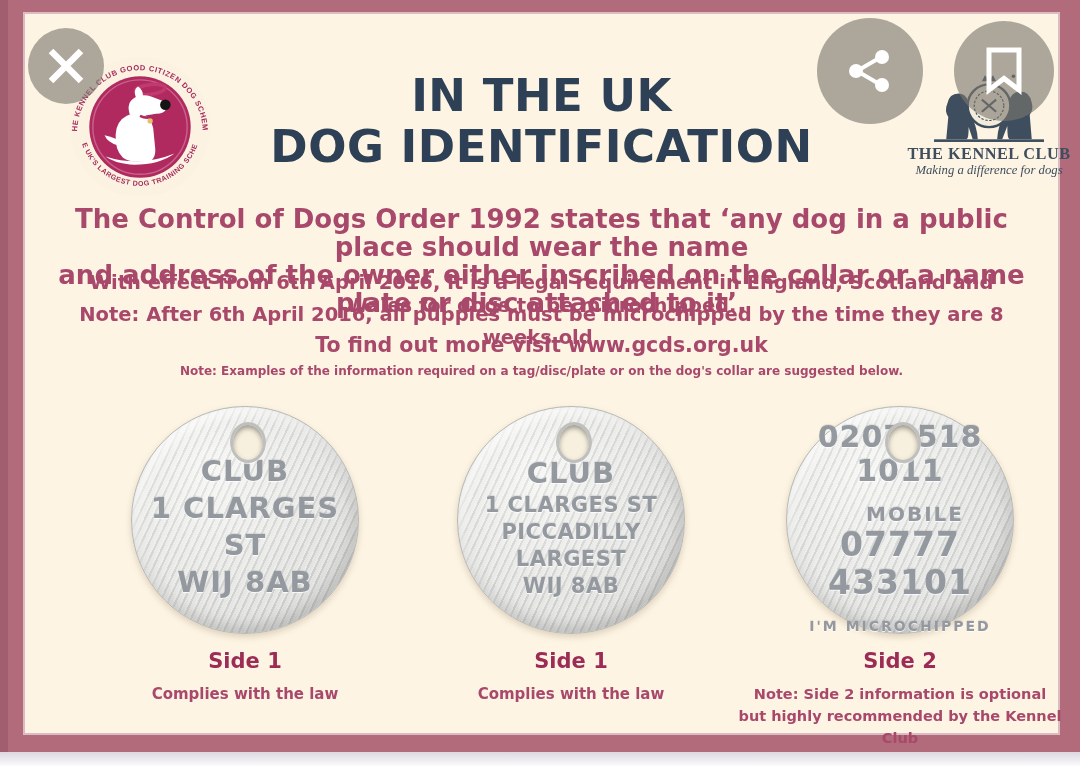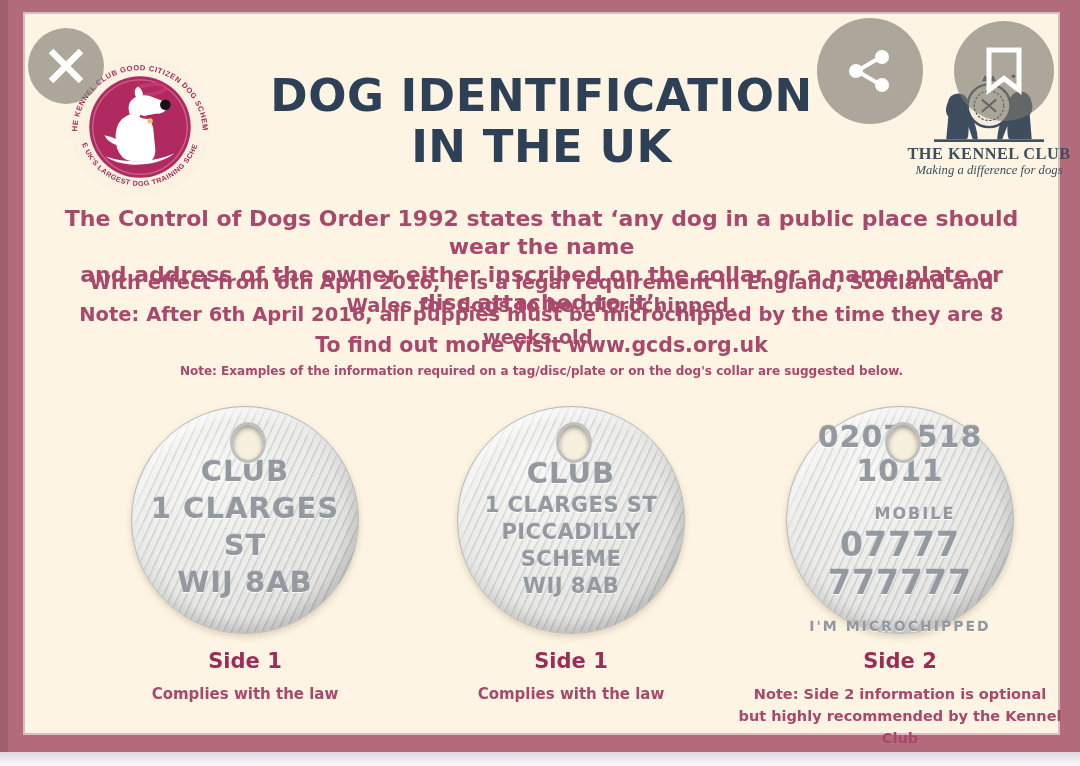--- a/index.html
+++ b/index.html
@@ -21,21 +21,21 @@
   .btn-bookmark{left:954px;top:21px;width:100px;height:100px;}
 
   
   .gcds-logo{position:absolute;left:44px;top:40px;width:142px;height:142px;z-index:5;}
   .kc-logo{position:absolute;left:882px;top:50px;width:164px;height:114px;z-index:5;}
   .title{position:absolute;left:240px;right:240px;top:56px;text-align:center;
          color:#2d4055;font-weight:800;font-size:45px;line-height:51px;letter-spacing:.5px;}
 
   
   .ptext{position:absolute;left:30px;right:30px;text-align:center;color:#a8486b;font-weight:600;}
-  .p1{top:191px;font-size:22px;line-height:28px;}
+  .p1{top:191px;font-size:26px;line-height:28px;}
   .p2{top:257px;font-size:19.5px;}
   .p3{top:289px;font-size:19.5px;}
   .p4{top:319px;font-size:20.5px;}
   .p4 b{font-weight:800;}
   .small-note{top:350px;font-size:12px;font-weight:600;}
 
   
   .tag-col{position:absolute;top:392px;width:326px;text-align:center;}
   .col1{left:57px;} .col2{left:383px;} .col3{left:709px;width:332px;}
 
@@ -49,21 +49,21 @@
                    0 3px 6px rgba(140,120,90,.28);
         display:flex;flex-direction:column;align-items:center;justify-content:center;}
   .hole{position:absolute;top:15px;left:50%;margin-left:-15px;width:30px;height:35px;
         border-radius:50%;background:#f8f0de;border:3px solid #bfbfbd;
         box-shadow:inset 0 3px 5px rgba(80,80,80,.55),0 1px 1px rgba(255,255,255,.8);}
   .engrave{color:#93999f;font-weight:700;
            text-shadow:0 1px 1px rgba(255,255,255,.85),0 -1px 1px rgba(60,60,60,.12);}
   .t-lg{font-size:29px;line-height:37px;letter-spacing:1px;}
   .t-md{font-size:21px;line-height:27px;letter-spacing:.5px;}
   .t-phone{font-size:30px;line-height:34px;letter-spacing:1px;}
-  .t-mobile{font-size:16px;line-height:24px;letter-spacing:2px;margin-top:14px;margin-left:30px;}
+  .t-mobile{font-size:20px;line-height:24px;letter-spacing:2px;margin-top:14px;margin-left:30px;}
   .t-mobnum{font-size:33px;line-height:38px;letter-spacing:1px;}
   .t-chip{font-size:14px;letter-spacing:2px;margin-top:16px;}
   .pad-hole{margin-top:14px;}
 
   .side-label{margin-top:15px;color:#9c2c55;font-weight:800;font-size:21px;}
   .sub-caption{margin-top:10px;color:#a8486b;font-weight:600;font-size:15px;line-height:22px;}
   .sub-caption-sm{margin-top:10px;color:#a8486b;font-weight:600;font-size:14.5px;line-height:22px;}
 </style>
 </head>
 <body>
@@ -103,22 +103,22 @@
         <text font-size="7.4" font-weight="bold" fill="#a72b5c" letter-spacing="0.6" font-family="Liberation Sans, sans-serif">
           <textPath href="#arcTop" startOffset="50%" text-anchor="middle">THE KENNEL CLUB GOOD CITIZEN DOG SCHEME</textPath>
         </text>
         <text font-size="7" font-weight="bold" fill="#a72b5c" letter-spacing="0.5" font-family="Liberation Sans, sans-serif">
           <textPath href="#arcBot" startOffset="50%" text-anchor="middle">• THE UK'S LARGEST DOG TRAINING SCHEME •</textPath>
         </text>
       </svg>
     </div>
 
     <div class="title">
+      <div>IN THE UK</div>
       <div>DOG IDENTIFICATION</div>
-      <div>IN THE UK</div>
     </div>
 
     <div class="kc-logo">
       <svg width="164" height="114" viewBox="0 0 160 112">
         <g fill="#3e4e5e">
 
           <path d="M38 74 L40 52 Q36 46 39 39 Q41 29 50 29 Q57 29 59 36 L60 40 L66 43 Q69 45 67 48 L62 50 Q68 60 69 74 L64 74 L60 62 Q60 74 58 74 Z"></path>
 
           <path d="M122 74 L120 50 Q124 45 122 38 Q120 27 111 27 Q104 27 101 33 L99 38 L91 41 Q88 43 90 46 L96 48 Q89 59 88 74 L93 74 L98 61 Q98 74 100 74 Z"></path>
           <rect x="26" y="74" width="108" height="2.6"></rect>
@@ -153,33 +153,33 @@
       <div class="side-label">Side 1</div>
       <div class="sub-caption">Complies with the law</div>
     </div>
 
     <div class="tag-col col2">
       <div class="disc">
         <div class="hole"></div>
         <div class="engrave t-lg pad-hole">CLUB</div>
         <div class="engrave t-md">1 CLARGES ST</div>
         <div class="engrave t-md">PICCADILLY</div>
-        <div class="engrave t-md">SCHEME</div>
+        <div class="engrave t-md">LARGEST</div>
         <div class="engrave t-md">WIJ 8AB</div>
       </div>
       <div class="side-label">Side 1</div>
       <div class="sub-caption">Complies with the law</div>
     </div>
 
     <div class="tag-col col3">
       <div class="disc">
         <div class="hole"></div>
         <div class="engrave t-phone pad-hole">0207 518 1011</div>
         <div class="engrave t-mobile">MOBILE</div>
-        <div class="engrave t-mobnum">07777 777777</div>
+        <div class="engrave t-mobnum">07777 433101</div>
         <div class="engrave t-chip">I'M MICROCHIPPED</div>
       </div>
       <div class="side-label">Side 2</div>
       <div class="sub-caption-sm">
         <div>Note: Side 2 information is optional</div>
         <div>but highly recommended by the Kennel Club</div>
         <div>Good Citizen Dog Scheme</div>
       </div>
     </div>
 

